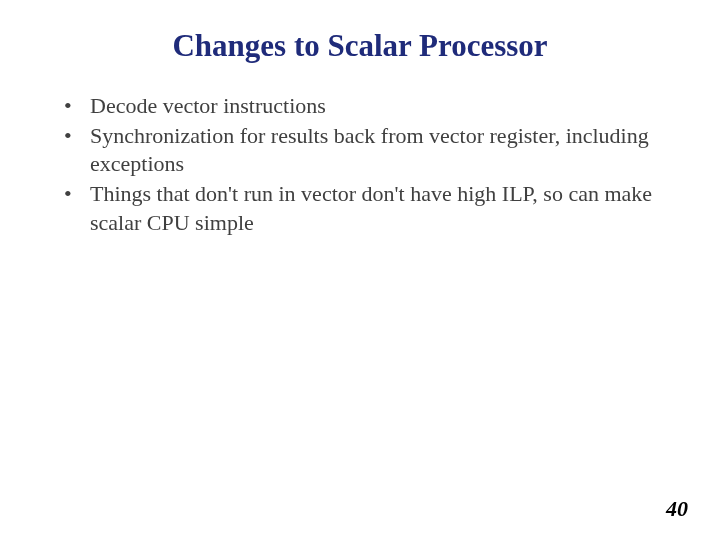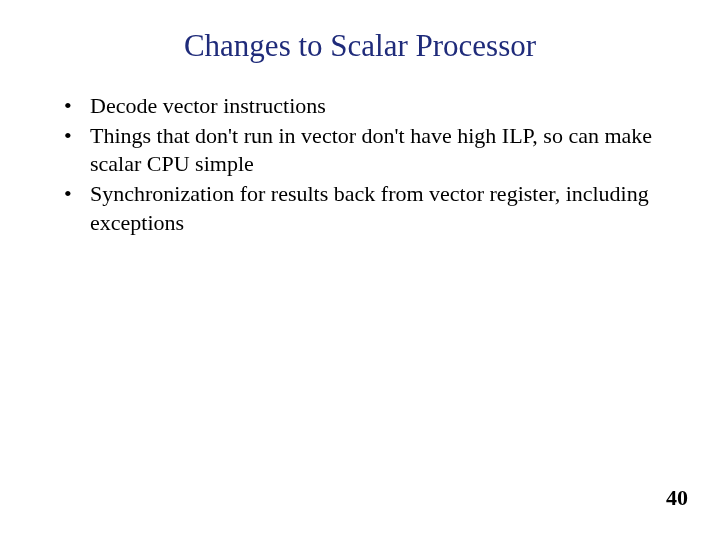--- a/index.html
+++ b/index.html
@@ -12,57 +12,58 @@
     overflow: hidden;
   }
   .slide {
     width: 100%;
     height: 100%;
     padding: 28px 50px 40px 50px;
     position: relative;
   }
   .title {
     color: #1f2b7a;
-    font-weight: normal;
+    font-weight: bold;
     font-size: 31px;
     text-align: center;
     margin-bottom: 28px;
   }
   .bullets {
     list-style: none;
     padding-left: 14px;
-    color: #000000;
+    color: #404040;
     font-size: 22px;
     line-height: 1.28;
   }
   .bullets li {
     position: relative;
     padding-left: 26px;
     margin-bottom: 2px;
   }
   .bullets li::before {
     content: "•";
     position: absolute;
     left: 0;
     top: 0;
     font-size: 22px;
   }
   .page-number {
     position: absolute;
     right: 32px;
-    bottom: 29px;
+    bottom: 18px;
     font-size: 22px;
     font-weight: bold;
     color: #000;
+    font-style: italic;
   }
 </style>
 </head>
 <body>
 
 <div class="slide">
   <h1 class="title">Changes to Scalar Processor</h1>
   <ul class="bullets">
     <li>Decode vector instructions</li>
+    <li>Synchronization for results back from vector register, including exceptions</li>
     <li>Things that don't run in vector don't have high ILP, so can make scalar CPU simple</li>
-    <li>Synchronization for results back from vector register, including exceptions</li>
   </ul>
   <div class="page-number">40</div>
 </div>
 
 </body></html>

